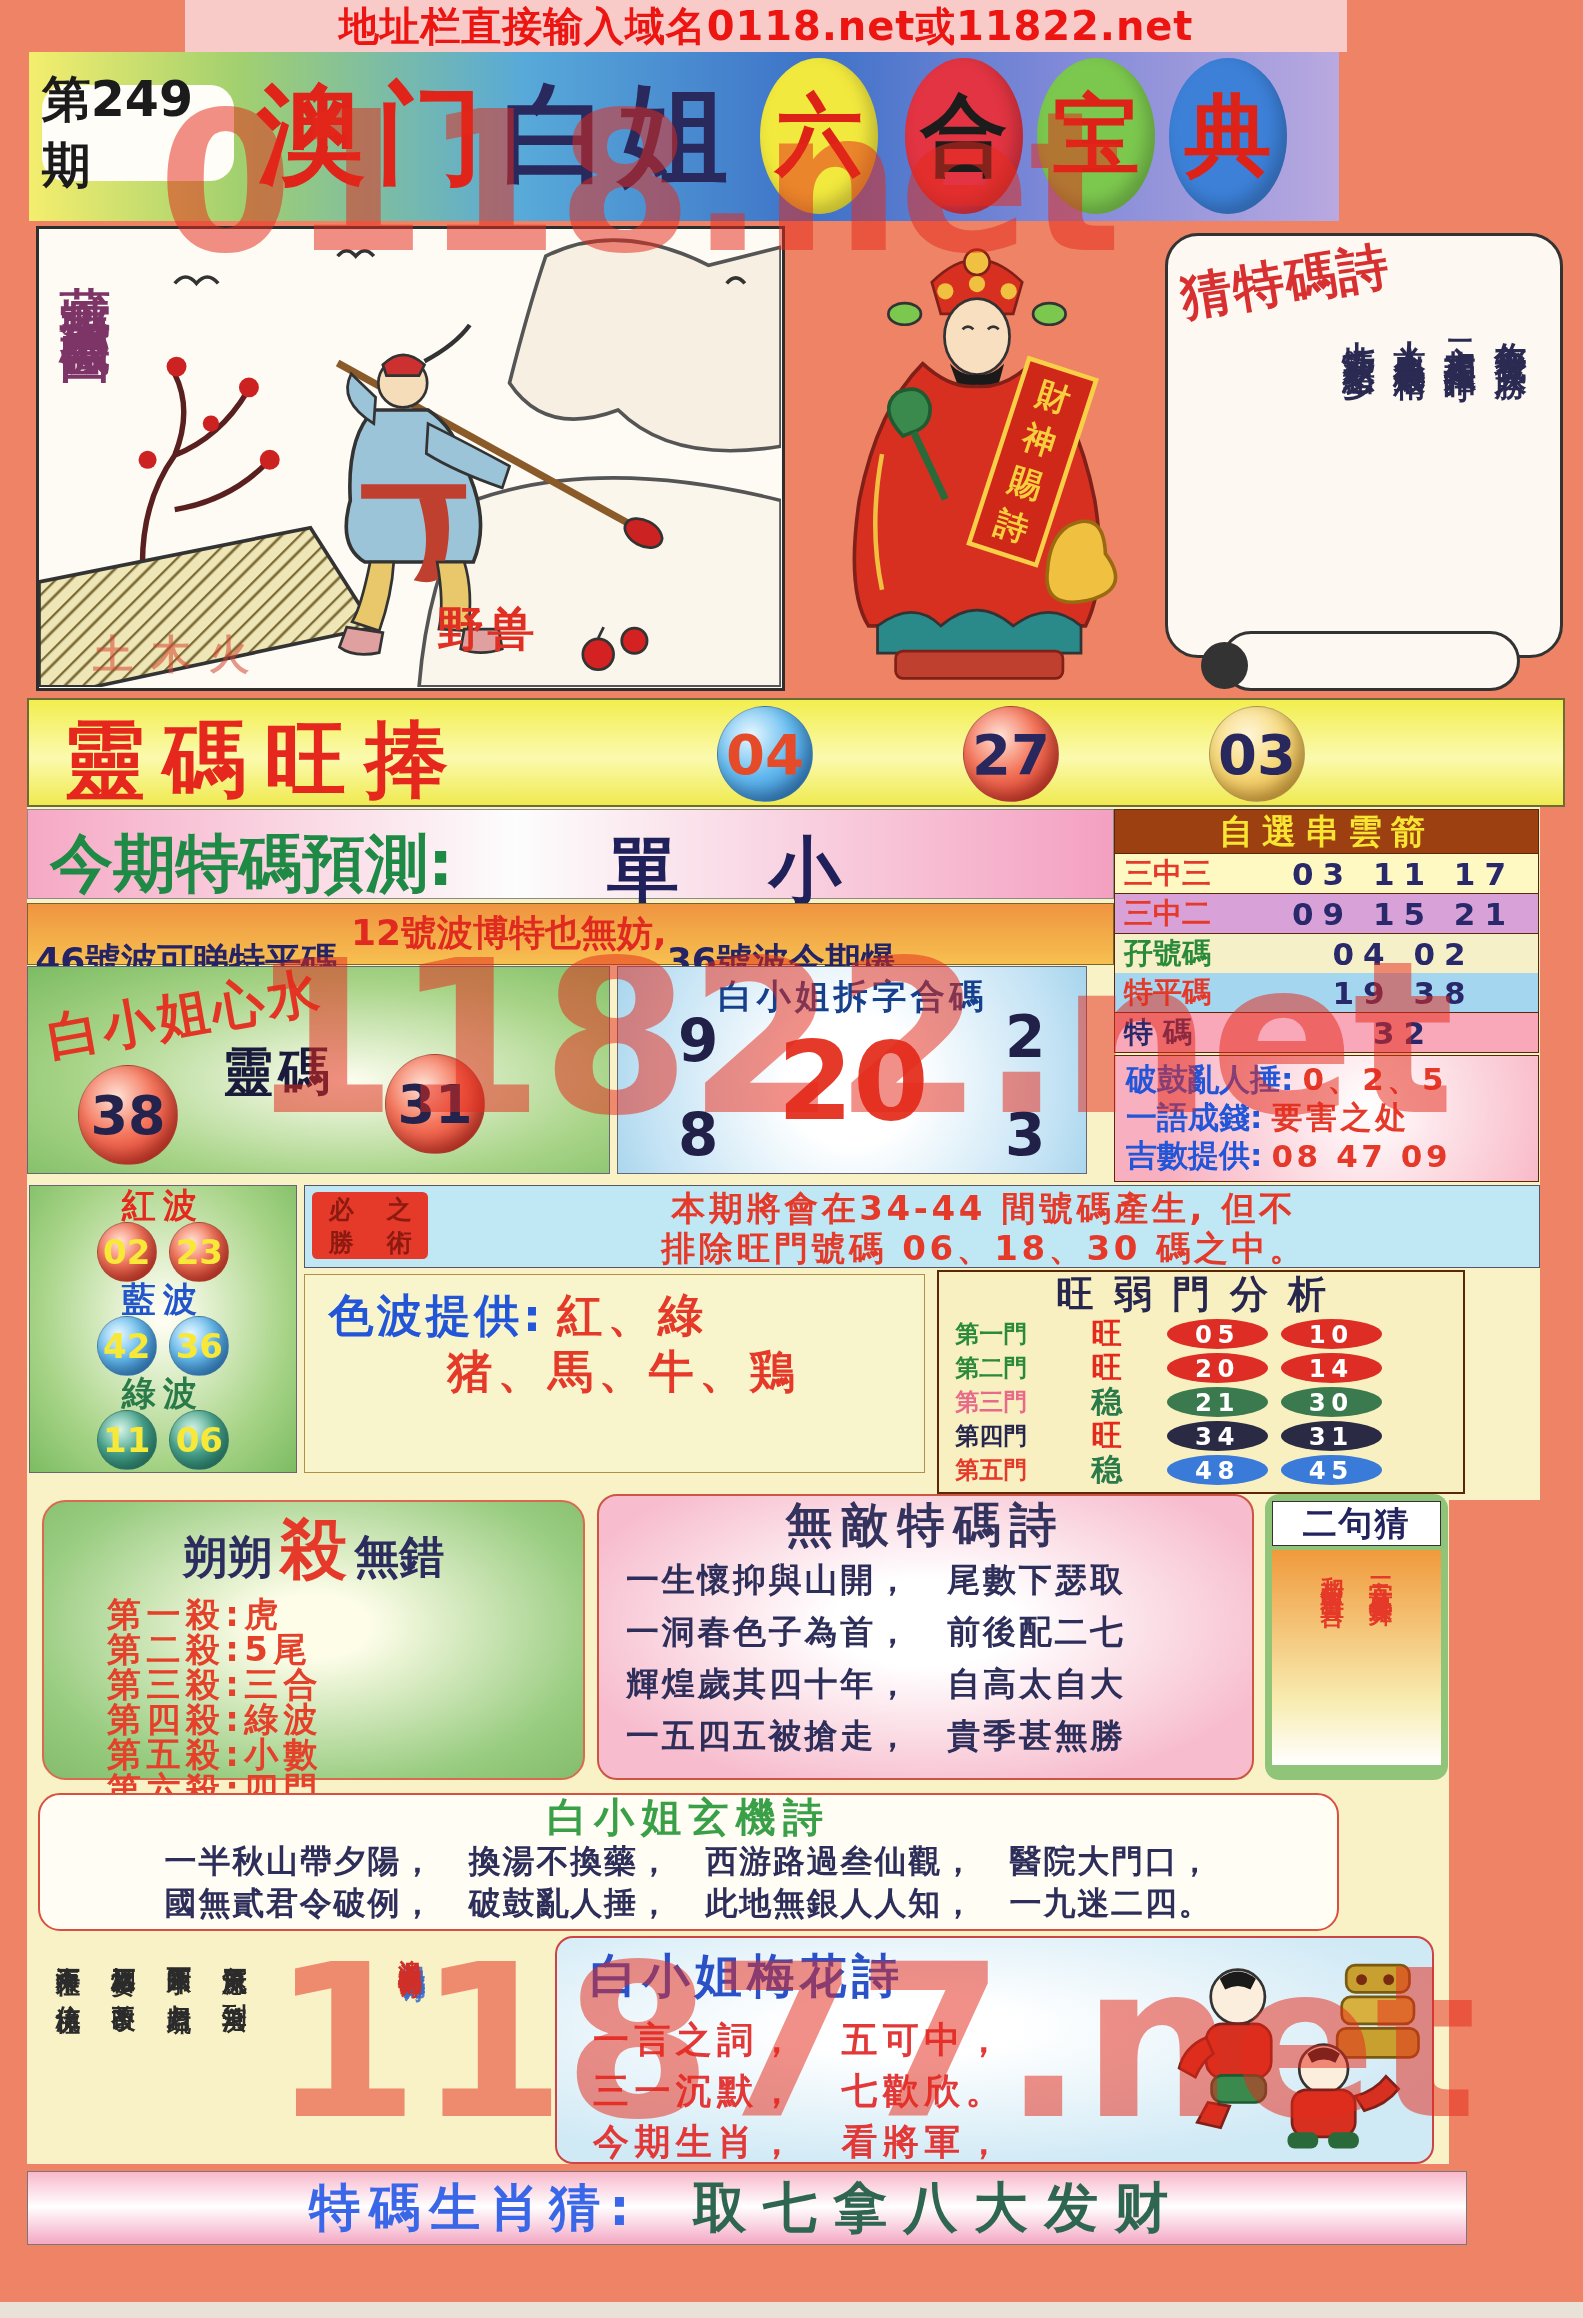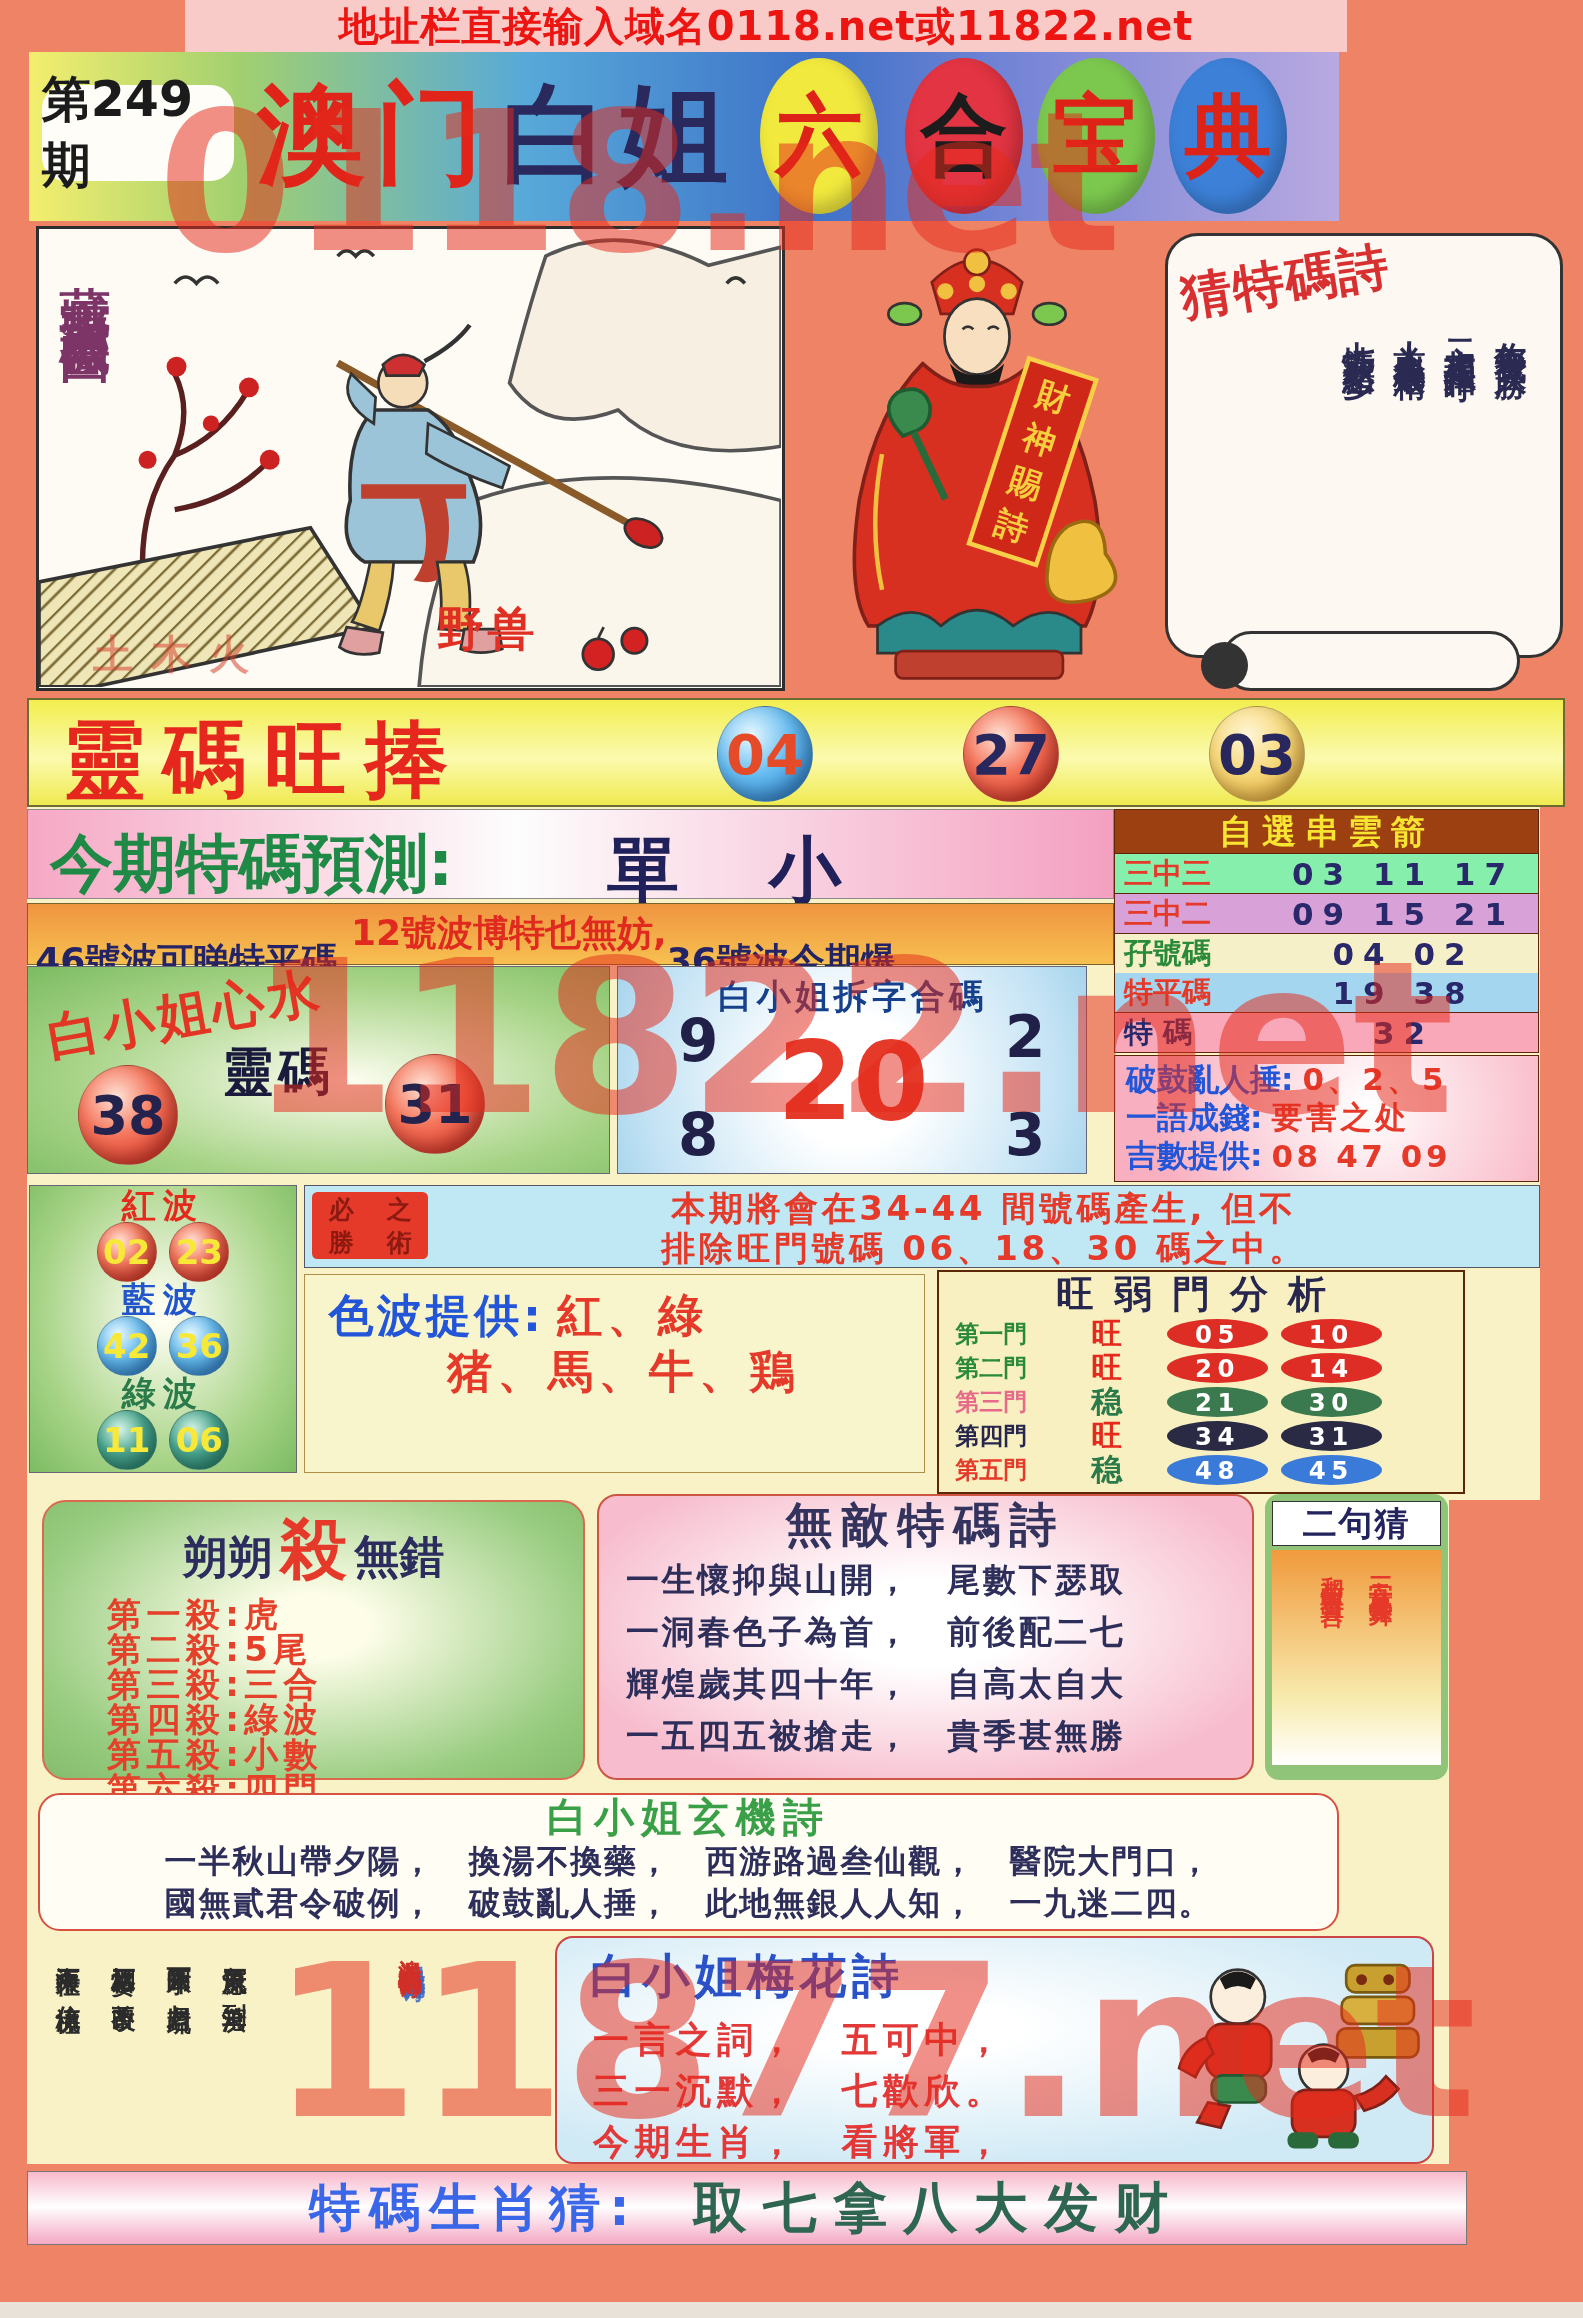--- a/index.html
+++ b/index.html
@@ -70,21 +70,21 @@
   .wave-strip span{font-size:36px;font-weight:900;}
   .wt-dark{color:#232366;margin-top:28px;}
   .wt-red{color:#e02a20;}
 
   
   .chain-head{left:1114px;top:809px;width:425px;height:45px;background:#9c4012;border:1.8px solid #5c2608;box-sizing:border-box;
      font-size:34px;font-weight:900;color:#f8e531;letter-spacing:9px;}
   .chain-row{left:1114px;width:425px;height:40px;border:1.8px solid #5c2608;border-top:none;box-sizing:border-box;display:flex;}
   .chain-row .lab{width:145px;font-size:29px;font-weight:900;display:flex;align-items:center;padding-left:9px;}
   .chain-row .val{flex:1;font-size:31px;font-weight:900;color:#28286a;display:flex;align-items:center;justify-content:center;letter-spacing:9px;}
-  .cr1{top:854px;background:#86efac;} .cr1 .lab{color:#e5392a;}
+  .cr1{top:854px;background:#fef9c3;} .cr1 .lab{color:#e5392a;}
   .cr2{top:894px;background:#d8a2d8;} .cr2 .lab{color:#e5392a;}
   .cr3{top:934px;background:#f6f0c8;} .cr3 .lab{color:#2a8a3a;}
   .cr4{top:973px;background:#a4d6f0;} .cr4 .lab{color:#e5392a;}
   .cr5{top:1013px;background:#f8a8b8;} .cr5 .lab{color:#28286a;}
   .chain-extra{left:1114px;top:1055px;width:425px;height:127px;border:1.8px solid #5c2608;box-sizing:border-box;
      background:radial-gradient(circle at 60% 40%,#fff,#f8b0c0 80%);padding:5.4px 0 0 11px;}
   .chain-extra .xrow{display:flex;height:38px;align-items:center;}
   .chain-extra .xlab{font-size:31px;font-weight:900;color:#2255d8;}
   .chain-extra .xval{font-size:31px;font-weight:900;color:#e5392a;margin-left:9px;letter-spacing:3.6px;}
 

